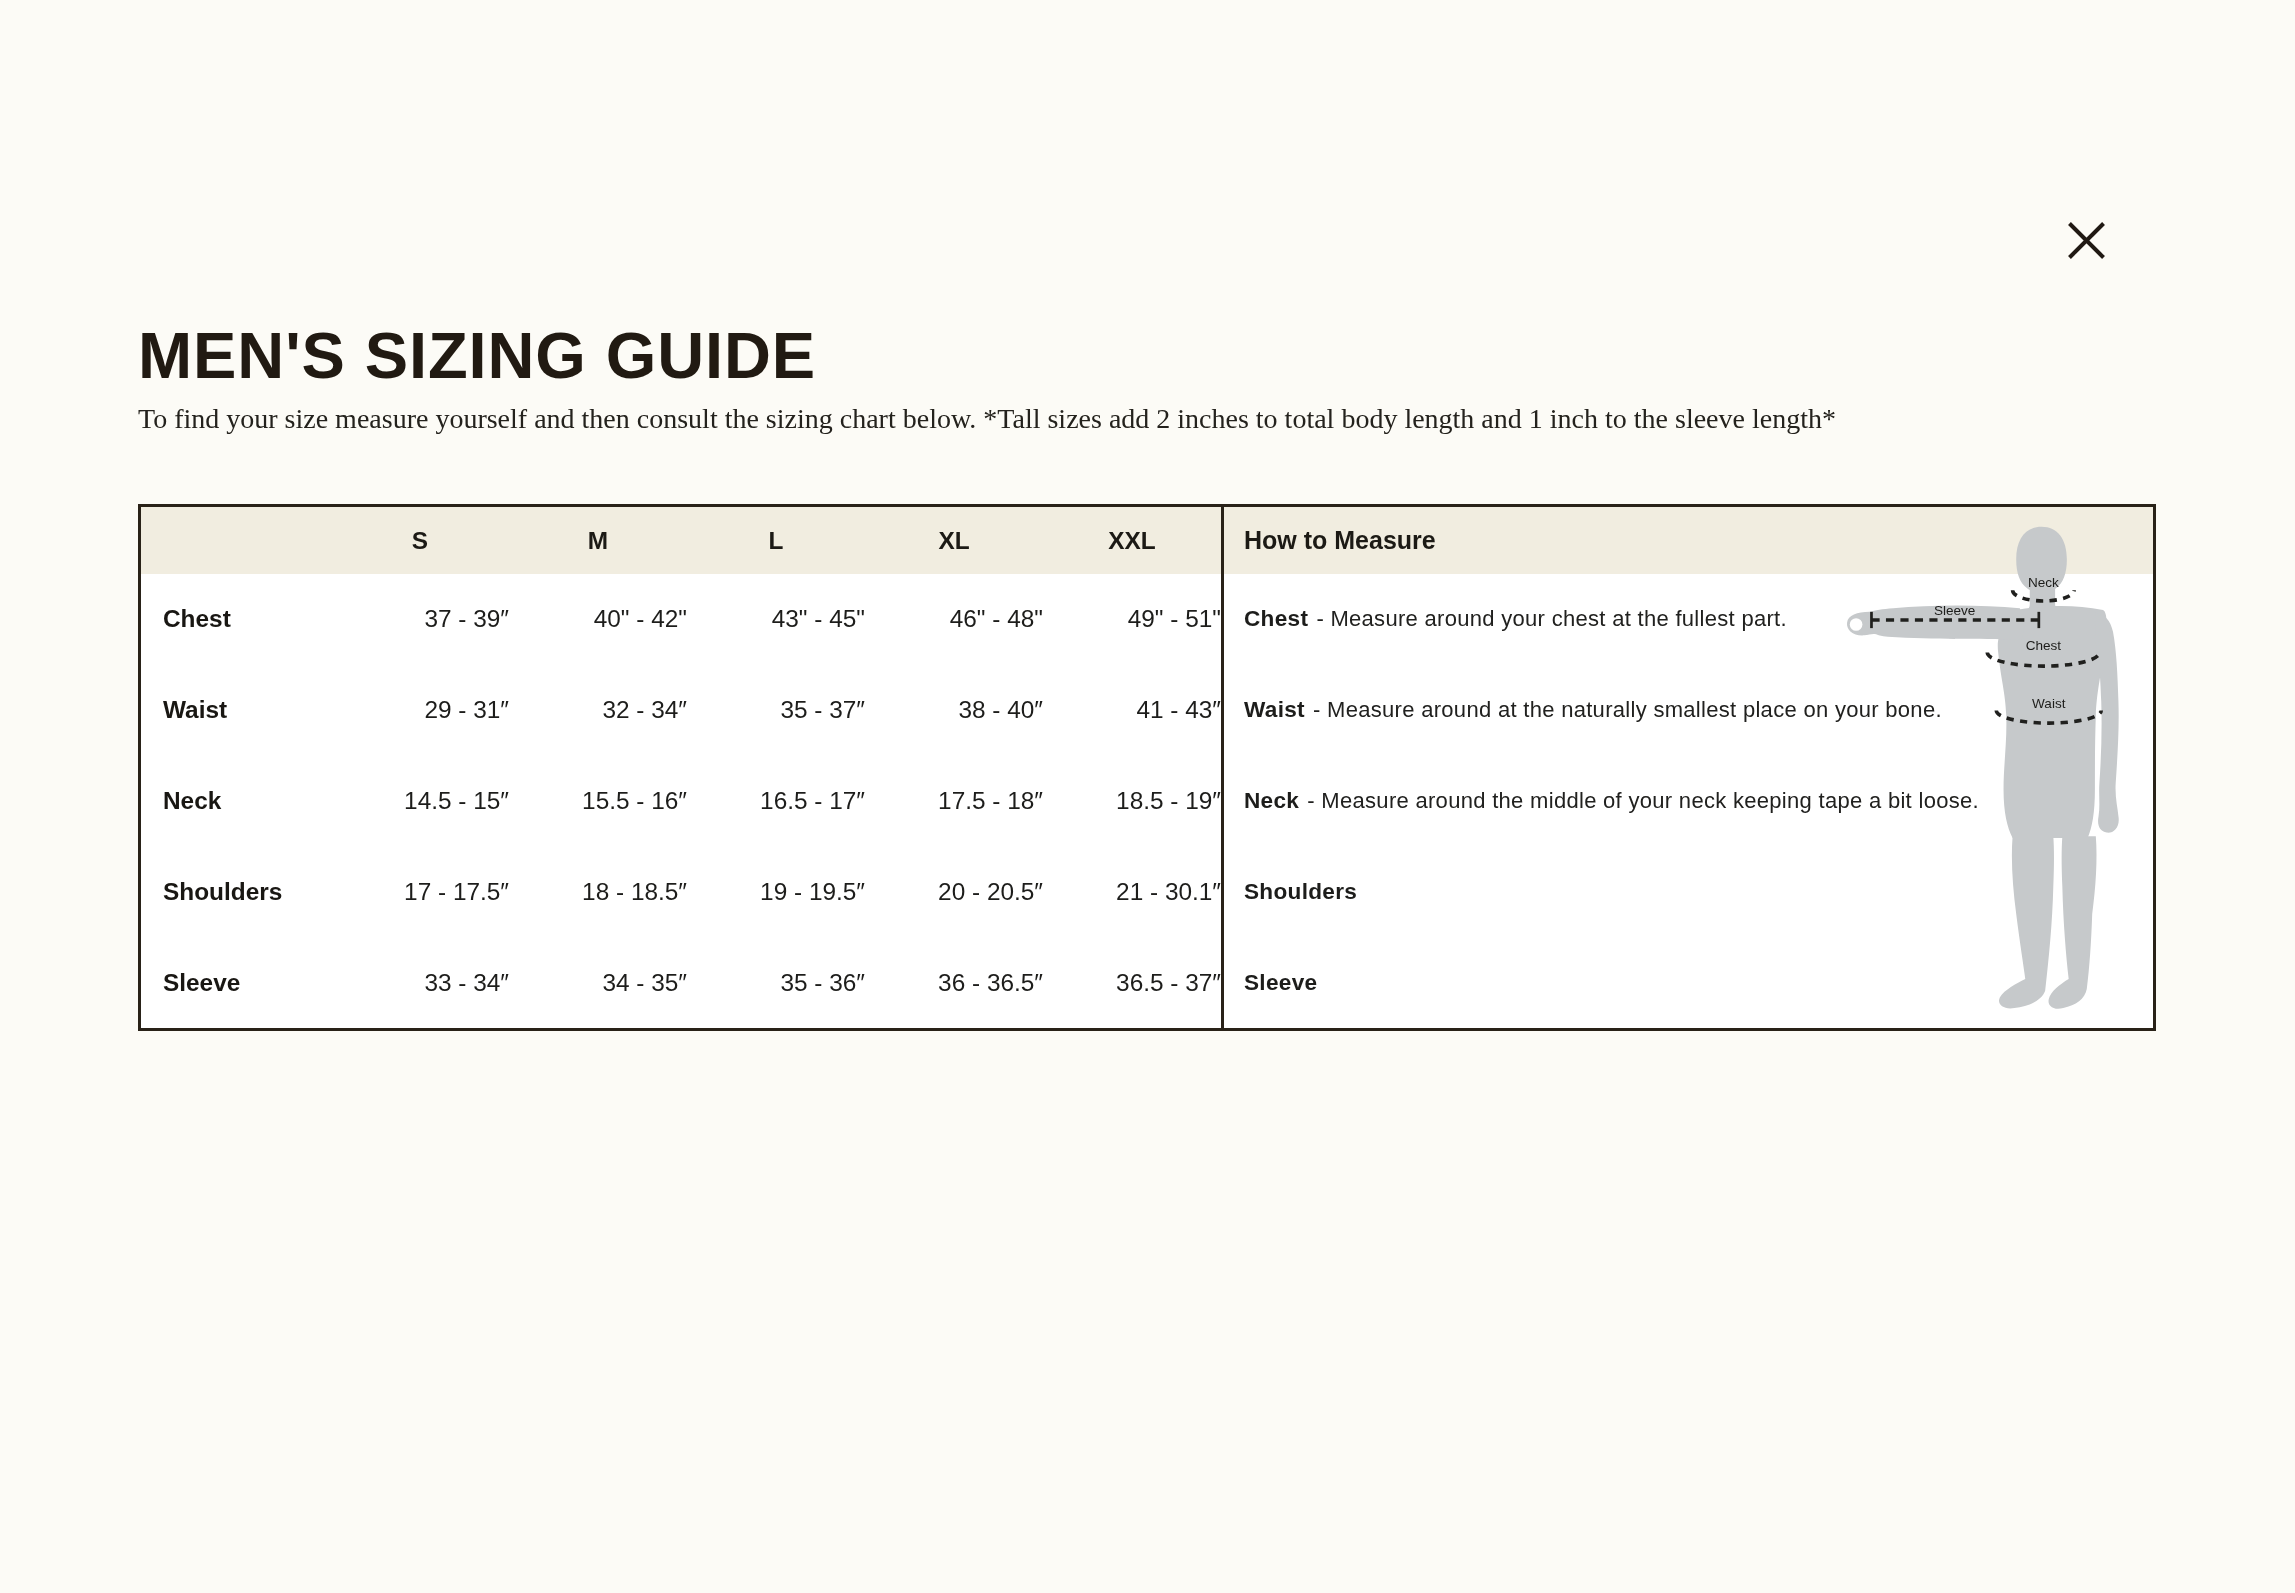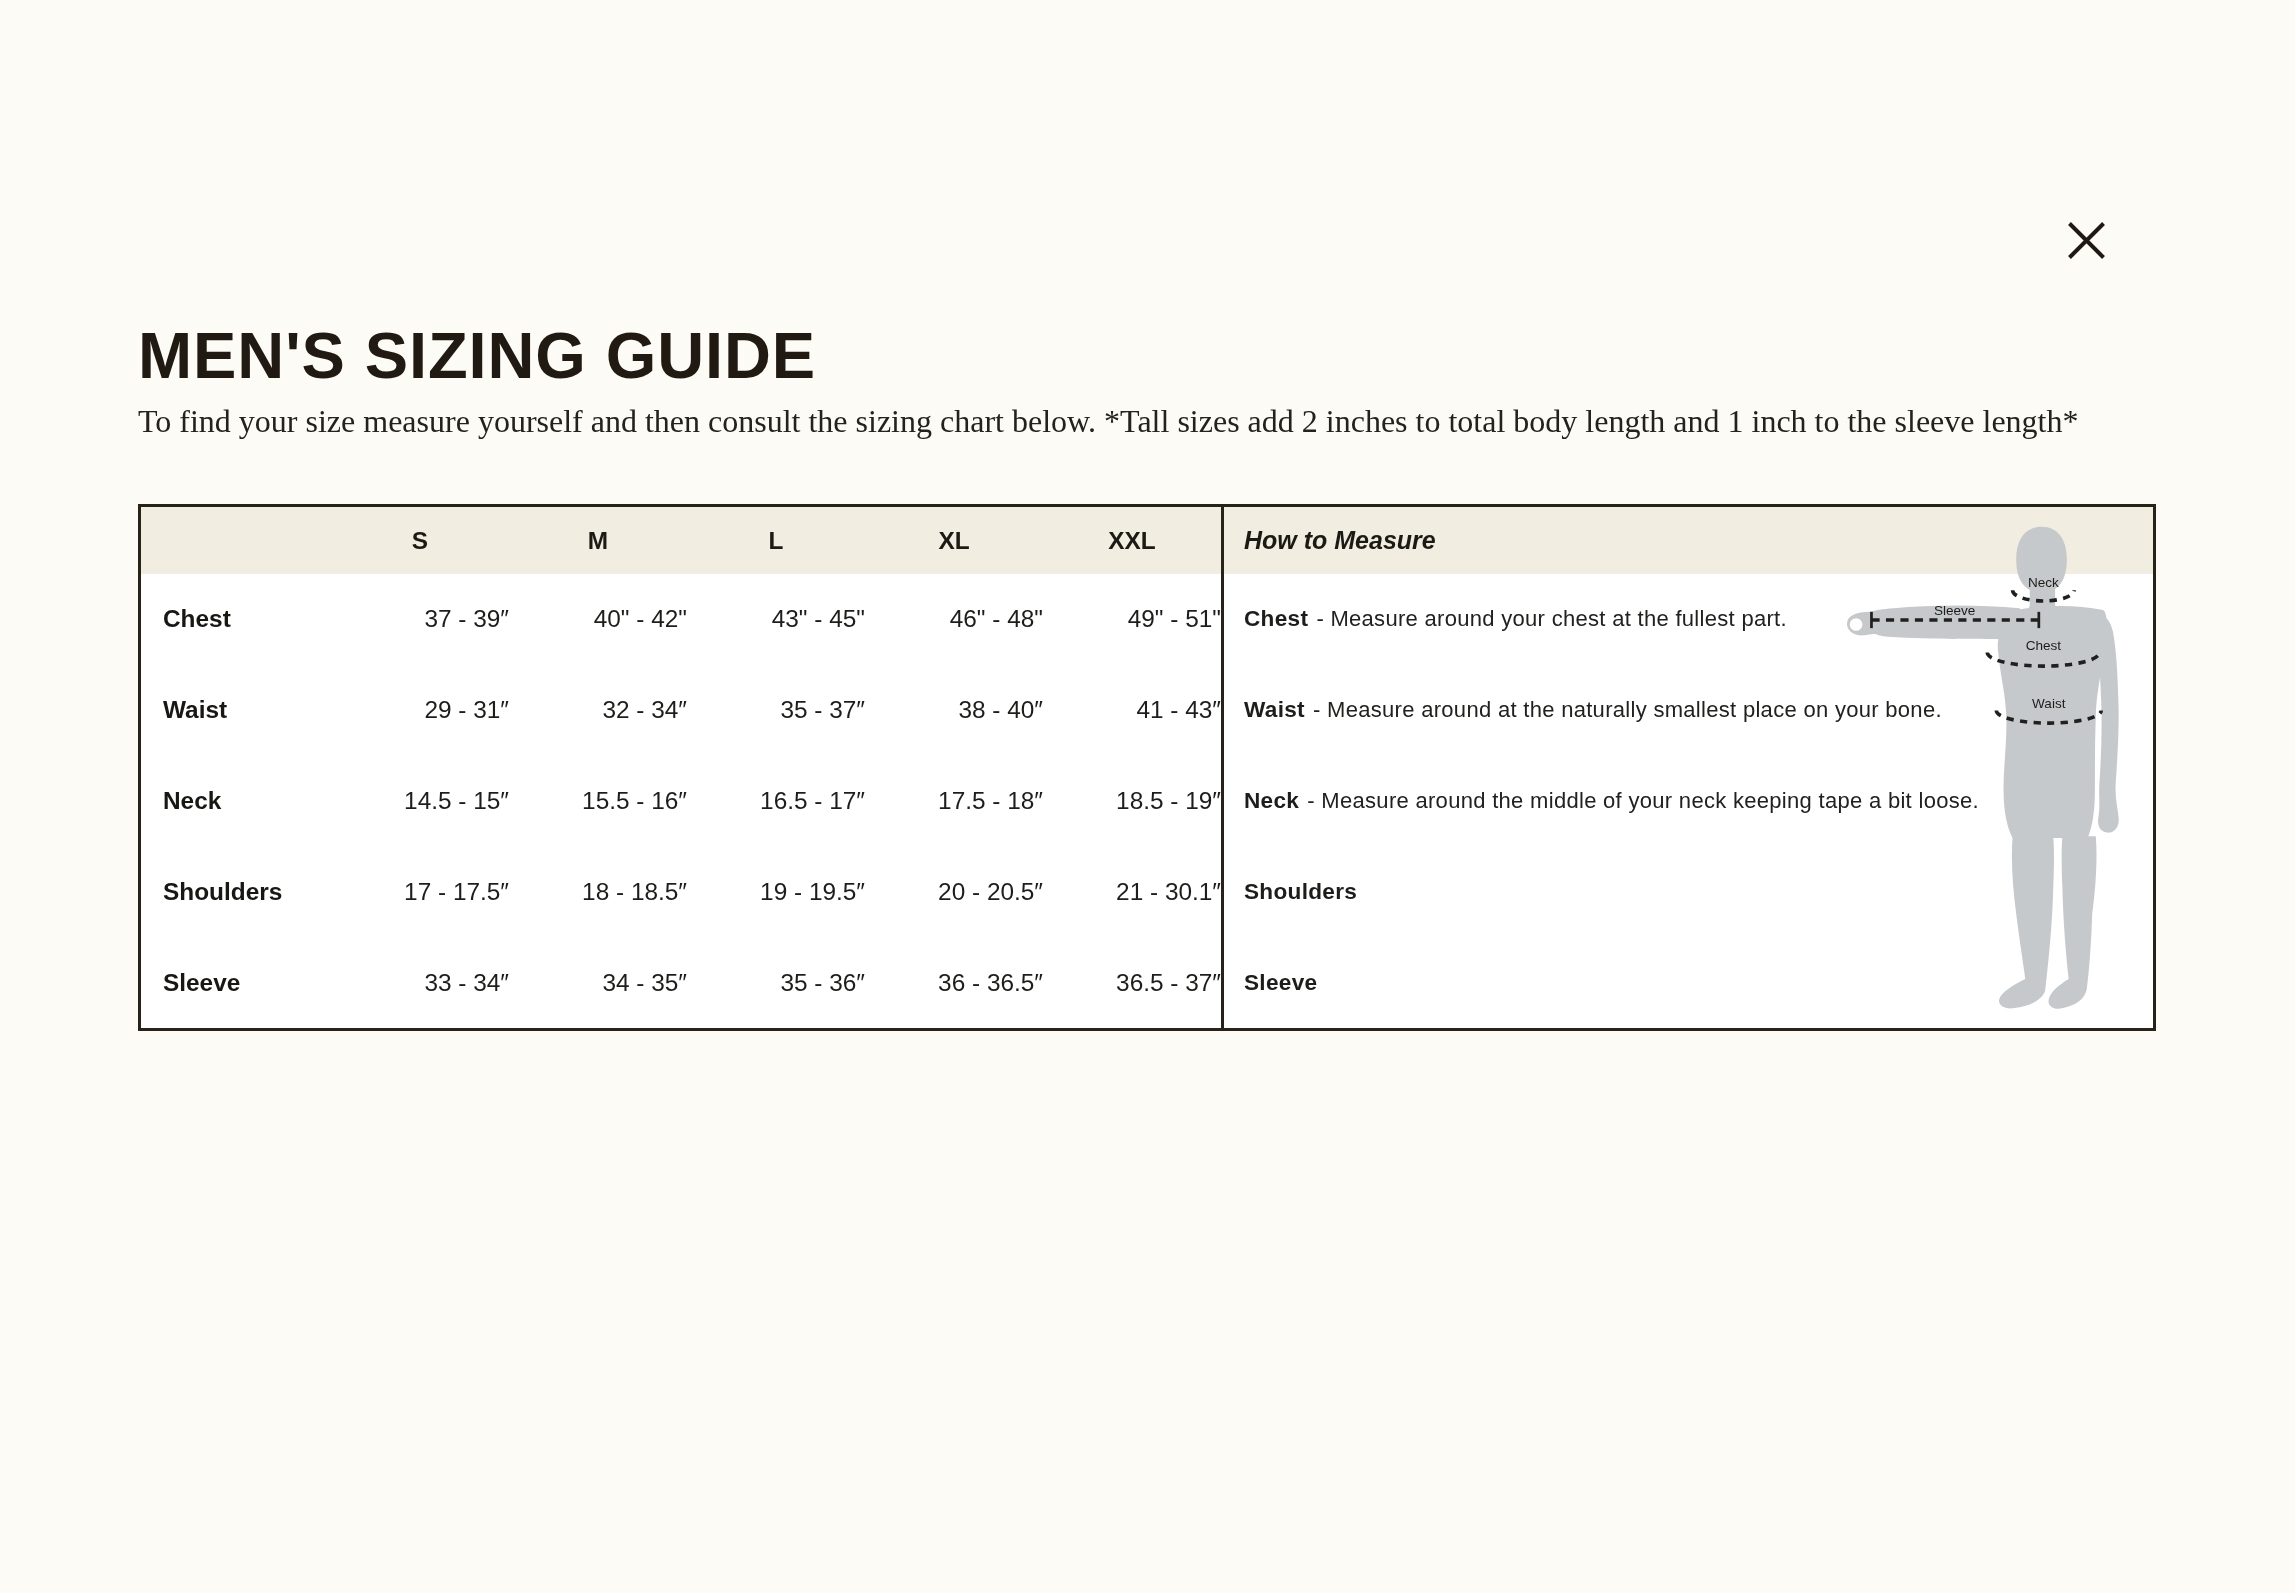--- a/index.html
+++ b/index.html
@@ -30,21 +30,21 @@
     font-size: 65px;
     font-weight: 800;
     letter-spacing: 0.9px;
     color: #211a12;
   }
   .page-subtitle {
     position: absolute;
     left: 138px; top: 403px;
     width: 2081px;
     font-family: "Liberation Serif", serif;
-    font-size: 32px;
+    font-size: 28px;
     color: #24221d;
   }
 
   
   .size-table {
     position: absolute;
     left: 138px; top: 504px;
     width: 2018px; height: 527px;
     border: 3.6px solid #292218;
     background: #ffffff;
@@ -92,21 +92,20 @@
     text-align: right;
     font-size: 24.4px;
     color: #1d1d1b;
   }
 
   .htm-head {
     display: flex; align-items: center;
     font-weight: 700; font-size: 25px;
     padding-left: 20px;
     color: #1c1a15;
-    font-style: italic;
   }
   .htm-rows { flex: 1; display: flex; flex-direction: column; }
   .htm-row {
     flex: 1;
     display: flex; align-items: center;
     padding-left: 20px;
     font-size: 22px;
     letter-spacing: 0.3px;
   }
   .htm-term { font-weight: 700; font-size: 22.6px; }

